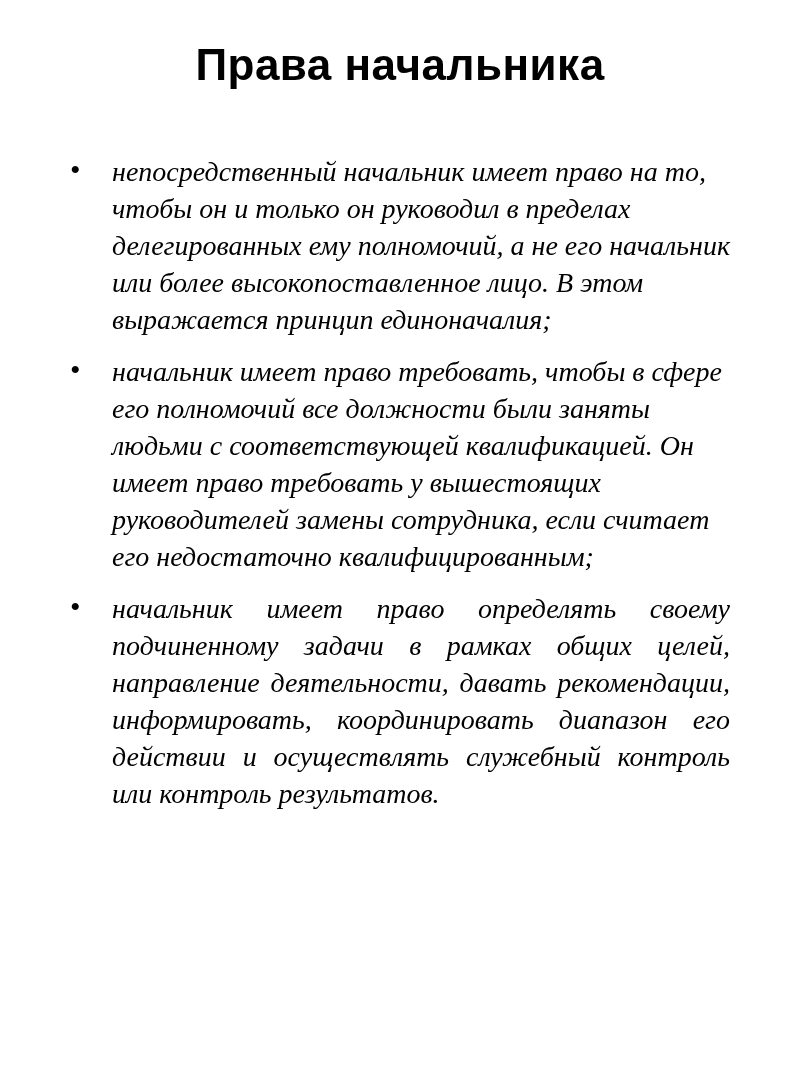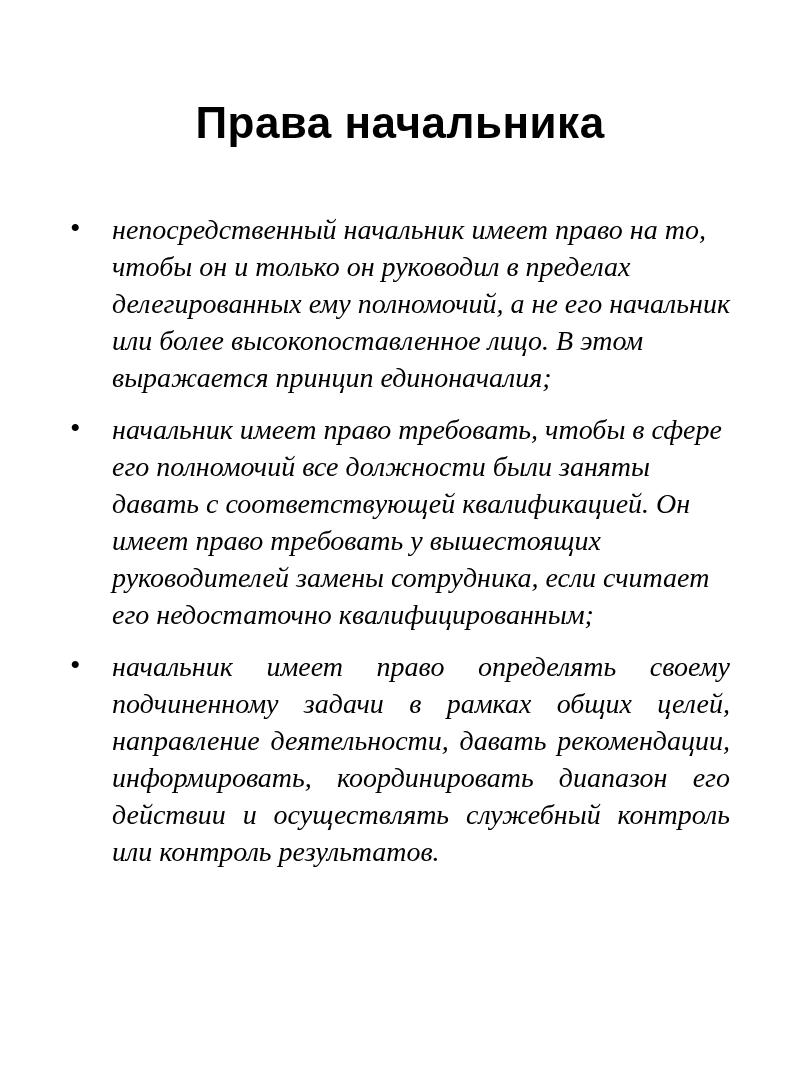--- a/index.html
+++ b/index.html
@@ -11,21 +11,21 @@
     position: relative;
     width: 800px;
     height: 1066px;
     margin: 0 auto;
     background: #ffffff;
     color: #000000;
     overflow: hidden;
   }
   .slide-title {
     margin: 0;
-    padding-top: 98px;
+    padding-top: 40px;
     text-align: center;
     font-family: "Liberation Sans", "DejaVu Sans", sans-serif;
     font-weight: 700;
     font-size: 44px;
     line-height: 1.15;
     color: #000000;
     letter-spacing: 0.5px;
   }
   .bullet-list {
     list-style: none;
@@ -64,20 +64,20 @@
 <div class="slide">
   <h1 class="slide-title">Права начальника</h1>
 
   <ul class="bullet-list">
     <li class="bullet-item">
       <span class="bullet-marker">•</span>
       <span class="bullet-text">непосредственный начальник имеет право на то, чтобы он и только он руководил в пределах делегированных ему полномочий, а не его начальник или более высокопоставленное лицо. В этом выражается принцип единоначалия;</span>
     </li>
     <li class="bullet-item">
       <span class="bullet-marker">•</span>
-      <span class="bullet-text">начальник имеет право требовать, чтобы в сфере его полномочий все должности были заняты давать с соответствующей квалификацией. Он имеет право требовать у вышестоящих руководителей замены сотрудника, если считает его недостаточно квалифицированным;</span>
+      <span class="bullet-text">начальник имеет право требовать, чтобы в сфере его полномочий все должности были заняты людьми с соответствующей квалификацией. Он имеет право требовать у вышестоящих руководителей замены сотрудника, если считает его недостаточно квалифицированным;</span>
     </li>
     <li class="bullet-item">
       <span class="bullet-marker">•</span>
       <span class="bullet-text">начальник имеет право определять своему подчиненному задачи в рамках общих целей, направление деятельности, давать рекомендации, информировать, координировать диапазон его действии и осуществлять служебный контроль или контроль результатов.</span>
     </li>
   </ul>
 </div>
 
 </body></html>

